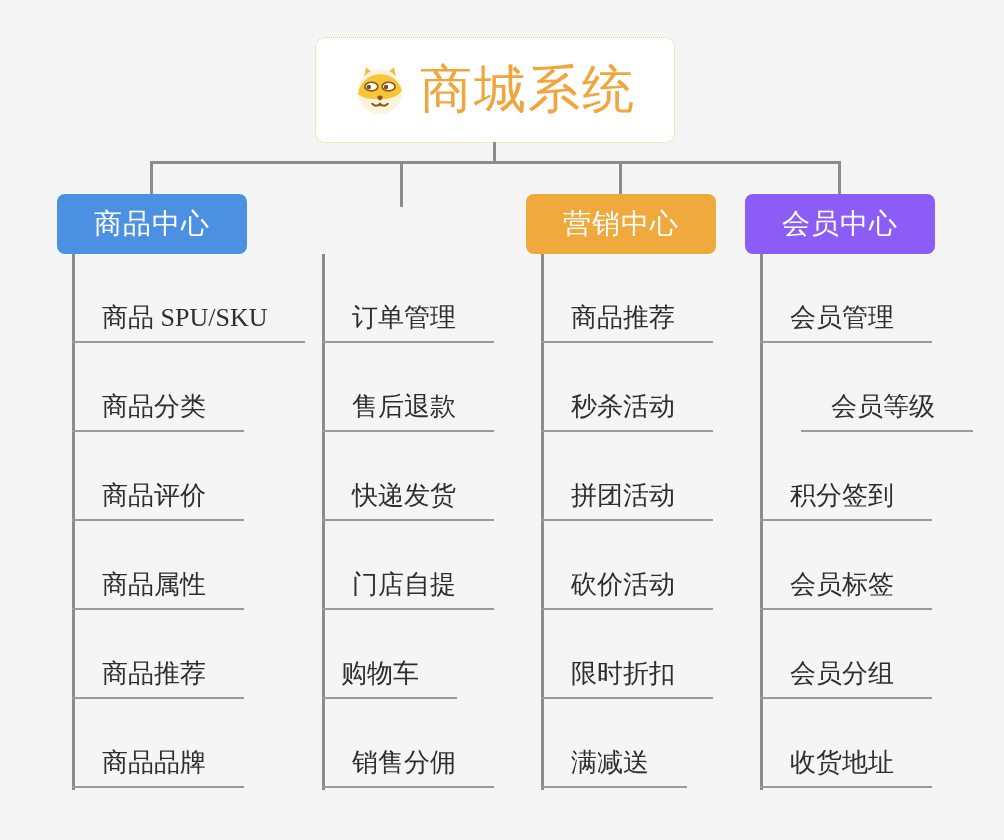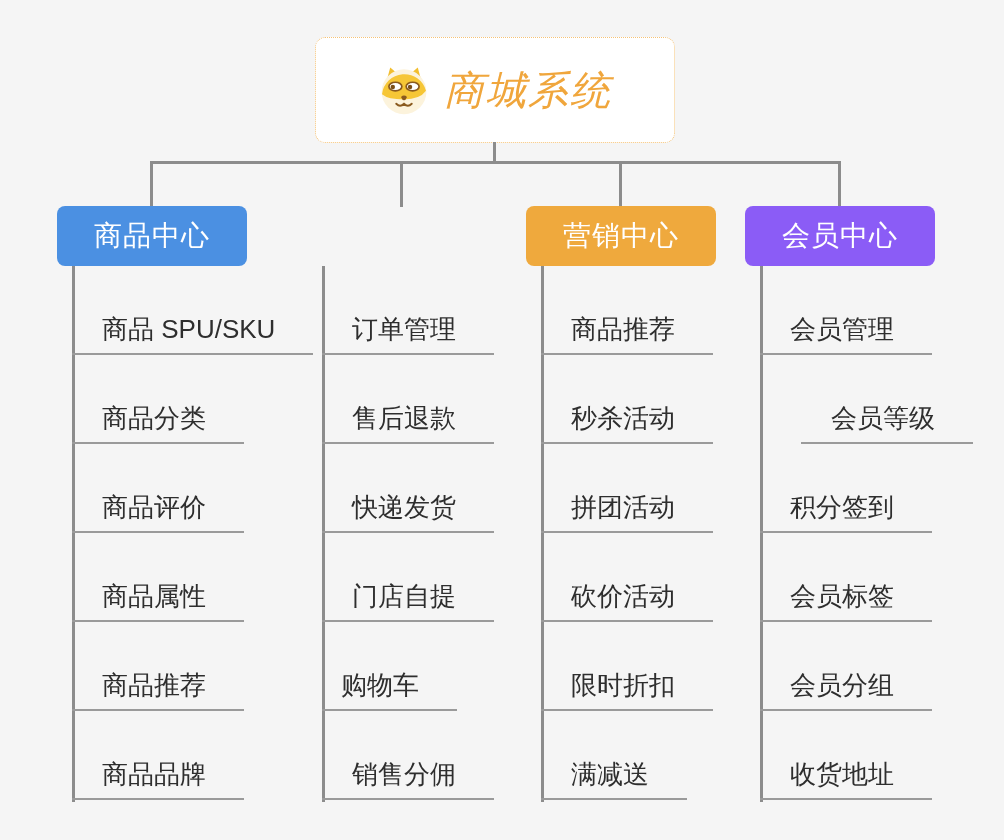--- a/index.html
+++ b/index.html
@@ -13,31 +13,31 @@
   html,body{width:1004px;height:840px;background:var(--bg);overflow:hidden;}
   body{font-family:"Liberation Sans","DejaVu Sans",sans-serif;color:var(--text);}
   .canvas{position:relative;width:1004px;height:840px;background:var(--bg);}
 
   
   .root-node{
     position:absolute;left:315px;top:37px;width:360px;height:106px;
     background:#ffffff;border:1px dotted #F6C377;border-radius:10px;
     display:flex;align-items:center;justify-content:center;gap:14px;
   }
-  .root-title{font-size:40px;color:var(--accent);letter-spacing:2px;font-style:italic;}
+  .root-title{font-size:52px;color:var(--accent);letter-spacing:2px;}
 
   
   .conn{position:absolute;background:var(--line);}
   .stub{left:493px;top:142px;width:3px;height:20px;}
   .bus{left:150px;top:161px;width:691px;height:3px;}
   .drop{top:161px;width:3px;height:46px;}
   .drop-0{left:150px;} .drop-1{left:400px;} .drop-2{left:619px;} .drop-3{left:838px;}
 
   
-  .branch{position:absolute;top:206px;width:190px;height:600px;}
+  .branch{position:absolute;top:194px;width:190px;height:600px;font-family:Liberation Serif, serif;}
   .b0{left:57px;} .b1{left:307px;} .b2{left:526px;} .b3{left:745px;}
   .branch-box{
     position:absolute;left:0;top:0;width:190px;height:60px;border-radius:8px;
     display:flex;align-items:center;justify-content:center;
     color:#ffffff;font-size:28px;letter-spacing:1px;
   }
   .spine{position:absolute;left:15px;top:60px;width:3px;height:536px;background:var(--line);}
   .tree-item{
     position:absolute;left:15px;height:46px;
     padding:0 38px 6px 30px;white-space:nowrap;

